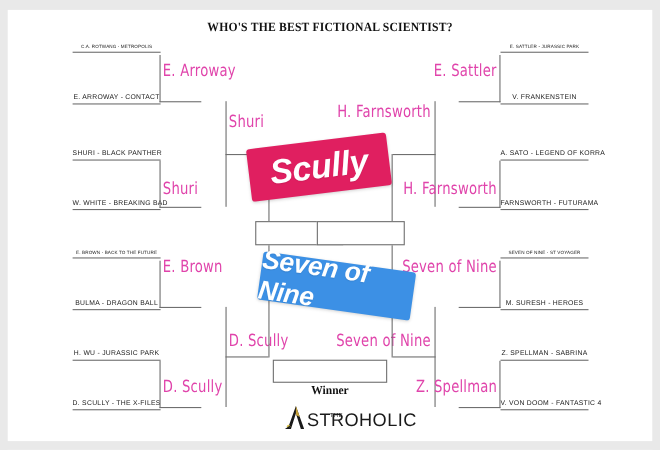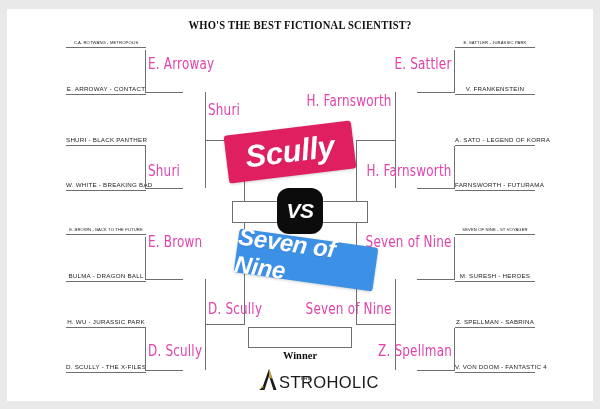--- a/index.html
+++ b/index.html
@@ -226,21 +226,20 @@
   <div class="hand r3 rr" style="right:208px;top:303px;">Seven of Nine</div>
 
   <div class="vline" style="left:244px;top:140px;height:185px;"></div>
   <div class="vline" style="left:356px;top:140px;height:185px;"></div>
 
   <div id="finalBoxL" style="left:232px;top:201px;width:80px;"></div>
   <div id="finalBoxR" style="left:288px;top:201px;width:80px;"></div>
 
   <div id="bannerScully" class="banner" style="left:226px;top:128px;width:128px;height:48px;">Scully</div>
 
-  <div id="vsBox" style="left:277px;top:188px;width:46px;height:46px;">VS</div>
 
   <div id="bannerSeven" class="banner" style="left:236px;top:238px;width:140px;height:44px;">Seven of Nine</div>
 
   <div id="winnerBox" style="left:248px;top:327px;width:104px;height:21px;"></div>
   <div id="winnerLabel" style="left:248px;top:349px;width:104px;">Winner</div>
 
   <div id="logo" style="left:258px;top:368px;">
     <svg width="22" height="24" viewBox="0 0 22 24" style="margin-right:-1px;">
       <polygon points="11,1 18.5,22 15.5,22 11,8 6.5,22 3.5,22" fill="#1a1a1a"></polygon>
       <polygon points="11,1 14.6,11 11,9.2" fill="#c8a23a"></polygon>

